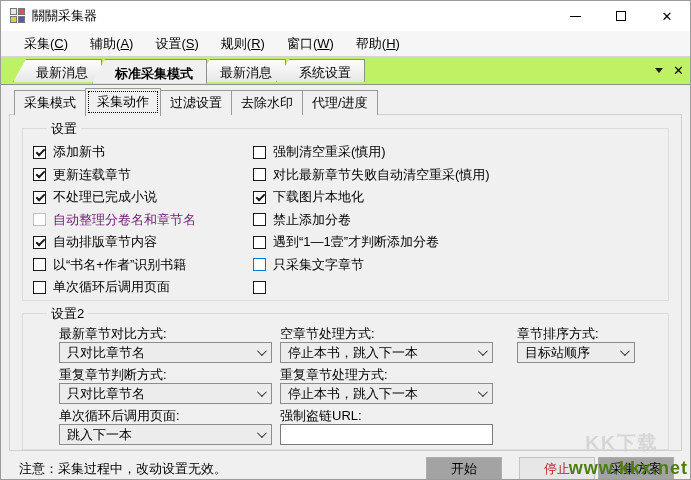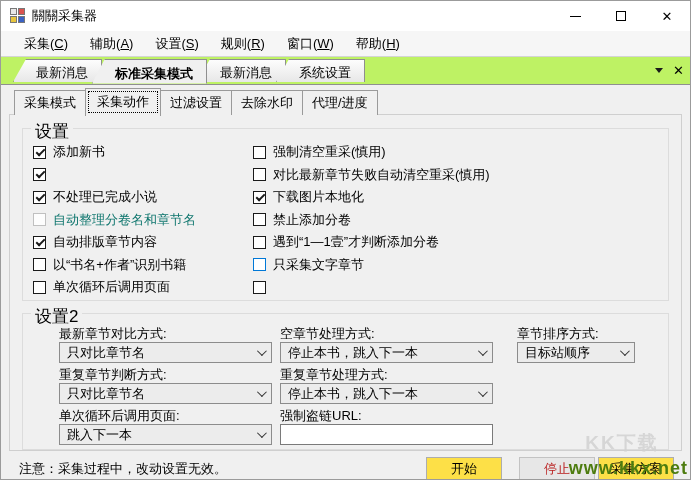--- a/index.html
+++ b/index.html
@@ -47,36 +47,36 @@
   .content { flex:1 1 auto; display:flex; flex-direction:column; padding:5px 8px 0; background:#f0f0f0; }
   .subtabs { display:flex; padding-left:5px; position:relative; z-index:2; }
   .stab { padding:3px 9px; border:1px solid #9a9a9a; border-bottom:none; background:#f0f0f0;
           margin-right:-1px; cursor:default; white-space:nowrap; }
   .stab.active { position:relative; margin-top:-2px; padding:4px 11px 5px; margin-bottom:-1px;
                  outline:1px dotted #000; outline-offset:-4px; background:#f0f0f0; z-index:3; }
   .tabpage { border:1px solid #cfcfcf; background:#f0f0f0; flex:1 1 auto; margin-top:-1px; padding:10px 10px 0; }
 
   
   .gb { border:1px solid #dcdcdc; position:relative; padding:12px 8px 6px; margin:3px 2px 0; }
-  .gb-title { position:absolute; top:-9px; left:8px; background:#f0f0f0; padding:0 4px; font-size:17px; }
+  .gb-title { position:absolute; top:-9px; left:24px; background:#f0f0f0; padding:0 4px; font-size:13px; }
   .gb1 { height:173px; margin-bottom:12px; }
   .gb2 { height:137px;padding-left:36px; }
 
   
   .cb-cols { display:flex; }
   .cb-col { display:flex; flex-direction:column; }
   .cb-col.left { width:220px; }
   .cb-col.right { flex:1;justify-content:flex-end; }
   .cb-row { display:flex; align-items:center; height:22px; margin-bottom:0.5px; cursor:default; }
   .cb { width:13px; height:13px; border:1px solid #1a1a1a; background:#fff; margin:0 7px 0 2px;
         position:relative; flex:0 0 auto; }
   .cb-row.checked .cb::after { content:""; position:absolute; left:2px; top:2px; width:7px; height:3px;
         border-left:2px solid #1a1a1a; border-bottom:2px solid #1a1a1a; transform:rotate(-45deg); }
   .cb-row.disabled .cb { border-color:#c0c0c0; background:#fdfdfd; }
-  .cb-row.disabled .cb-label { color:#0f766e; }
+  .cb-row.disabled .cb-label { color:#701a75; }
   .cb-row.focused .cb { border-color:var(--accent,#0078d7); }
 
   
   .f-row { display:flex; margin-bottom:4px; }
   .field { width:213px; margin-right:8px; }
   .field:nth-child(3) { margin-left:16px; }
   .field.narrow { width:118px; }
   .f-label { height:17px; line-height:16px; white-space:nowrap; }
   .combo { height:21px; background:#ececec; border:1px solid #8c8c8c; display:flex;
            align-items:center; padding:0 7px; cursor:default; }
@@ -84,21 +84,21 @@
   .chev { width:7px; height:7px; border-right:1px solid #333; border-bottom:1px solid #333;
           transform:rotate(45deg) translateY(-2px); flex:0 0 auto; }
   .textbox { display:none; height:21px; width:100%; border:1px solid #7a7a7a; background:#fff;
              font:inherit; padding:0 4px; }
   .field.ctl-input .textbox { display:block; }
 
   
   .bottombar { flex:0 0 39px; display:flex; align-items:center; padding:0 8px 4px 10px; position:relative; }
   .note { font-size:13px; }
   .btn-group { margin-left:auto; display:flex; align-items:center; }
-  .btn { min-width:76px; height:24px; background:#fde047; border:1px solid #adadad;
+  .btn { min-width:76px; height:24px; background:#a3a3a3; border:1px solid #adadad;
          font:inherit; text-align:center; line-height:22px; cursor:default; }
   .btn + .btn { margin-left:17px; }
   .btn:last-child { margin-left:3px; }
   .btn.disabled { color:#b91c1c; border-color:#c3c3c3; background:#e7e7e7; }
 
   
   .watermark { position:absolute; right:2px; bottom:0; width:132px; text-align:center;
                pointer-events:none; z-index:5; color:#d2d2d2; }
   .wm-line1 { font-size:19px; font-weight:bold; letter-spacing:2px; line-height:30px; opacity:.85; }
   .wm-line2 { font-size:18px; font-weight:bold; letter-spacing:1px; color:#4d7c0f;text-align:right; }
@@ -194,20 +194,21 @@
       <div class="gb gb1">
         <span class="gb-title">设置</span>
         <div class="cb-cols">
           <div class="cb-col left">
               <span class="cb-row checked">
     <span class="cb"></span>
     <span class="cb-label">添加新书</span>
   </span>
               <span class="cb-row checked">
     <span class="cb"></span>
+    <span class="cb-label">更新连载章节</span>
   </span>
               <span class="cb-row checked">
     <span class="cb"></span>
     <span class="cb-label">不处理已完成小说</span>
   </span>
               <span class="cb-row disabled">
     <span class="cb"></span>
     <span class="cb-label">自动整理分卷名和章节名</span>
   </span>
               <span class="cb-row checked">

